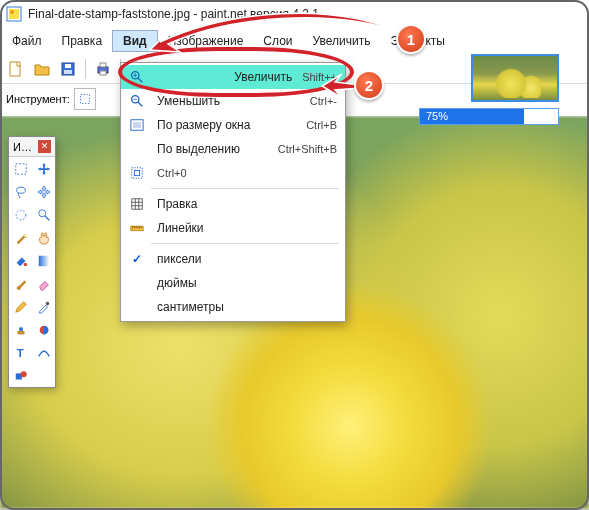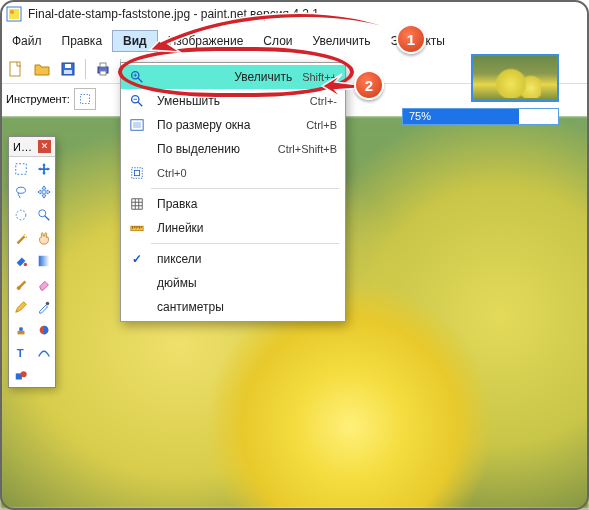--- a/index.html
+++ b/index.html
@@ -41,21 +41,21 @@
   .badge { position: absolute; width: 30px; height: 30px; border-radius: 50%; background: radial-gradient(circle at 40% 35%, #ff7a52, #d13a18); border: 2px solid #fff; display: grid; place-items: center; color: #fff; font-weight: bold; font-size: 15px; box-shadow: 0 2px 3px rgba(0,0,0,.3); z-index: 90; }
   .badge1 { left: 396px; top: 24px; }
   .badge2 { left: 354px; top: 70px; }
   .arrow { position: absolute; z-index: 85; pointer-events: none; }
   .arrow1 { left: 130px; top: 2px; width: 280px; height: 60px; }
   .arrow2 { left: 320px; top: 72px; width: 60px; height: 30px; }
   .arrow path { fill: #d2232a; stroke: #fff; stroke-width: 1.5; }
 
   .thumb { position: absolute; right: 30px; top: 54px; width: 88px; height: 48px; border: 2px solid #3b8de8; background: linear-gradient(180deg,#6a8a48,#8a9a4f 40%,#e7d64a 65%,#7a8e3e); z-index: 30; }
   .thumb::after { content:""; position:absolute; left:18px; top:10px; width:50px; height:32px; background: radial-gradient(20px 20px at 20px 18px,#f0e55a,#d8c83a 70%,rgba(0,0,0,0) 80%), radial-gradient(16px 16px at 40px 22px,#f3e868,#dccb3f 70%,rgba(0,0,0,0) 80%); }
-  .zoom-box { position: absolute; right: 30px; top: 108px; width: 157px; height: 17px; border: 1px solid #5aa0e6; background: #fff; z-index: 30; font-size: 11px; }
+  .zoom-box { position: absolute; right: 30px; top: 108px; width: 140px; height: 17px; border: 1px solid #5aa0e6; background: #fff; z-index: 30; font-size: 11px; }
   .zoom-fill { position: absolute; left: 0; top: 0; bottom: 0; width: 75%; background: #1e73e8; }
   .zoom-text { position: absolute; left: 6px; top: 1px; color: #fff; font-size: 11px; }
 
   .toolwin { position: absolute; left: 8px; top: 136px; width: 48px; background: #fff; border: 1px solid #888; box-shadow: 2px 3px 8px rgba(0,0,0,.25); z-index: 40; }
   .toolwin-title { height: 20px; display: flex; align-items: center; justify-content: space-between; padding: 0 4px; font-size: 11px; background: #f4f4f4; border-bottom: 1px solid #ccc; }
   .toolwin-close { width: 13px; height: 13px; background: #d04a3a; display: grid; place-items: center; color: #fff; font-size: 9px; line-height: 1; }
   .tool-grid { display: grid; grid-template-columns: 1fr 1fr; }
   .tool-cell { height: 23px; display: grid; place-items: center; border: 1px solid transparent; }
   .tool-cell svg { width: 14px; height: 14px; }
 

